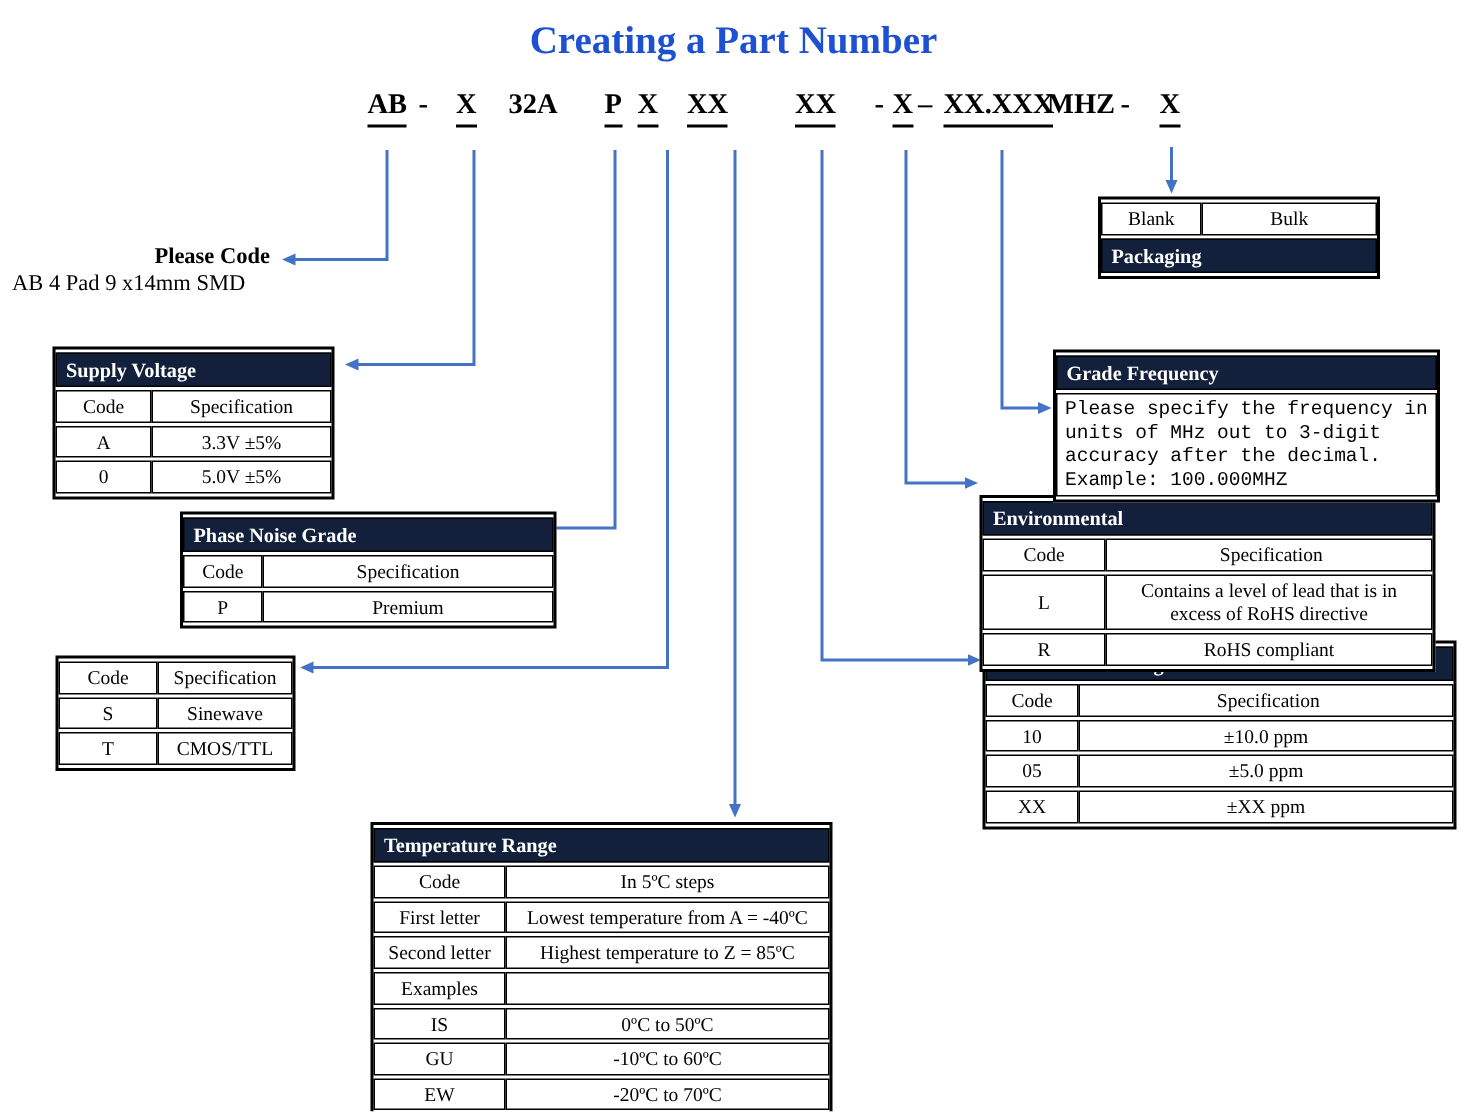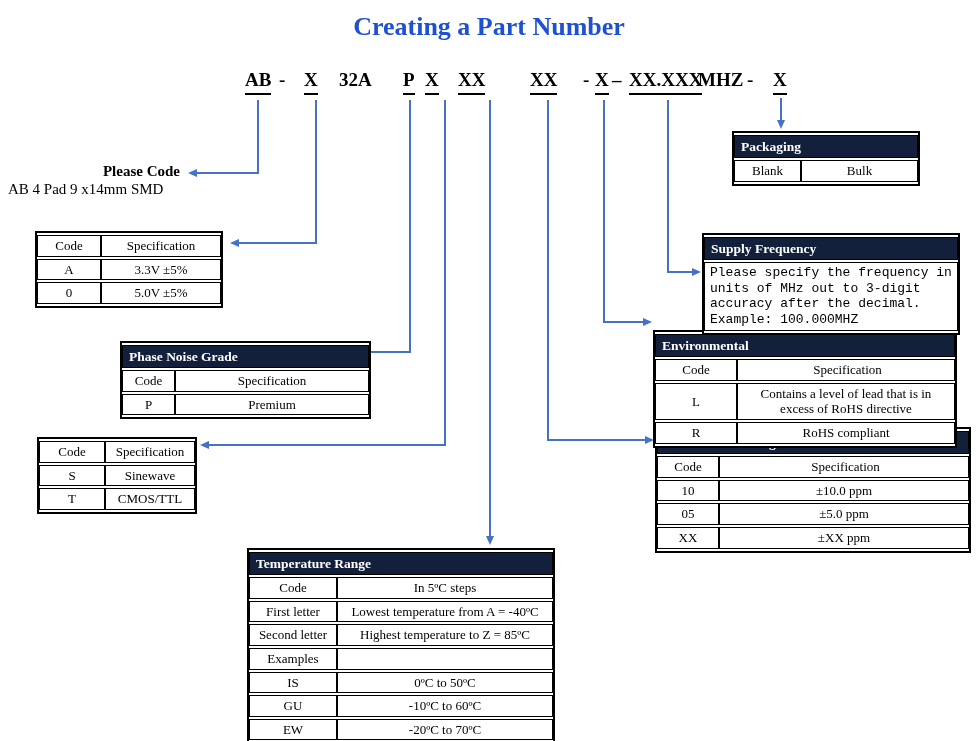--- a/index.html
+++ b/index.html
@@ -6,21 +6,21 @@
   .page {
     position:relative; width:978px; height:741px; background:#ffffff;
     font-family:"Liberation Serif", serif; color:#000; overflow:hidden;border-radius:16px;
   }
   .title {
     position:absolute; top:12px; left:0; width:100%;
     text-align:center; font-size:26px; font-weight:bold; color:#1e50d2;
     margin:0; letter-spacing:0;
   }
   .pn-seg {
-    position:absolute; top:68px; font-size:19px; font-weight:bold;
+    position:absolute; top:58px; font-size:19px; font-weight:bold;
     line-height:24px; white-space:nowrap;
   }
   .pn-seg.u { border-bottom:2px solid #000; padding-bottom:1px; }
   .arrows { position:absolute; left:0; top:0; pointer-events:none; }
 
   .pkg-label {
     position:absolute; left:0; top:163px; width:180px; text-align:right;
     font-size:15px; font-weight:bold;
   }
   .pkg-desc {
@@ -89,20 +89,23 @@
 
   <div class="pkg-label">Please Code</div>
   <div class="pkg-desc">AB 4 Pad 9 x14mm SMD</div>
 
   <table class="t c" style="left:35px; top:231px; width:188px">
     <colgroup>
         <col style="width:64px">
         <col>
       </colgroup>
     <tbody>
+        <tr>
+          <th class="hdr" colspan="2">Supply Voltage</th>
+        </tr>
     <tr class="hrow">
       <td>Code</td>
       <td>Specification</td>
     </tr>
     <tr>
       <td>A</td>
       <td>3.3V ±5%</td>
     </tr>
     <tr>
       <td>0</td>
@@ -240,40 +243,40 @@
     <tr>
       <td>R</td>
       <td>RoHS compliant</td>
     </tr>
   </tbody>
     </table>
 
   <table class="t" style="left:702px; top:233px; width:258px">
     <tbody>
         <tr>
-          <th class="hdr">Supply Frequency</th>
+          <th class="hdr">Grade Frequency</th>
         </tr>
     <tr>
       <td style="text-align:left">
         <span class="of-line">Please specify the frequency in units of MHz out to 3-digit accuracy after the decimal.</span>
         <span class="of-line">Example: 100.000MHZ</span>
       </td>
     </tr>
   </tbody>
     </table>
 
   <table class="t c" style="left:732px; top:131px; width:188px">
     <colgroup>
         <col style="width:67px">
         <col>
       </colgroup>
     <tbody>
         <tr>
-          <th class="hdr" colspan="2">Packaging</th>
-        </tr>
-    <tr>
       <td>Blank</td>
       <td>Bulk</td>
     </tr>
+    <tr>
+          <th class="hdr" colspan="2">Packaging</th>
+        </tr>
   </tbody>
     </table>
 
 </div>
 
 </body></html>

